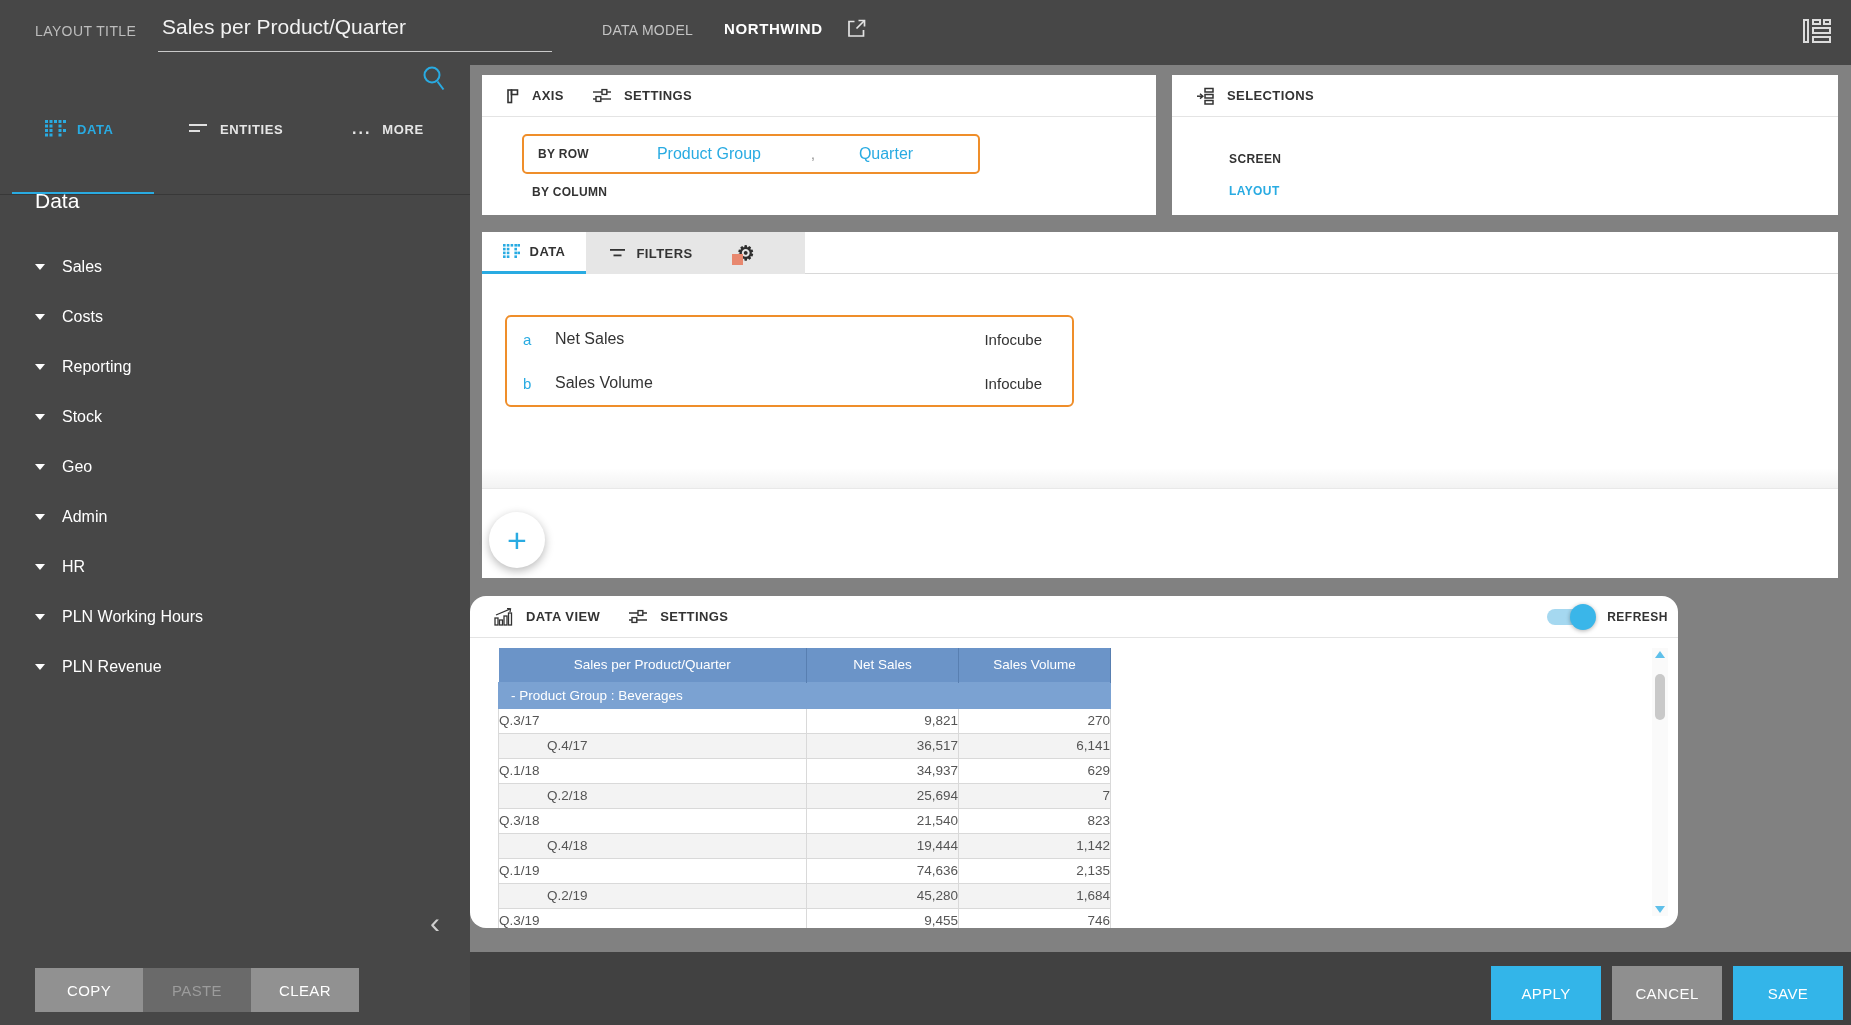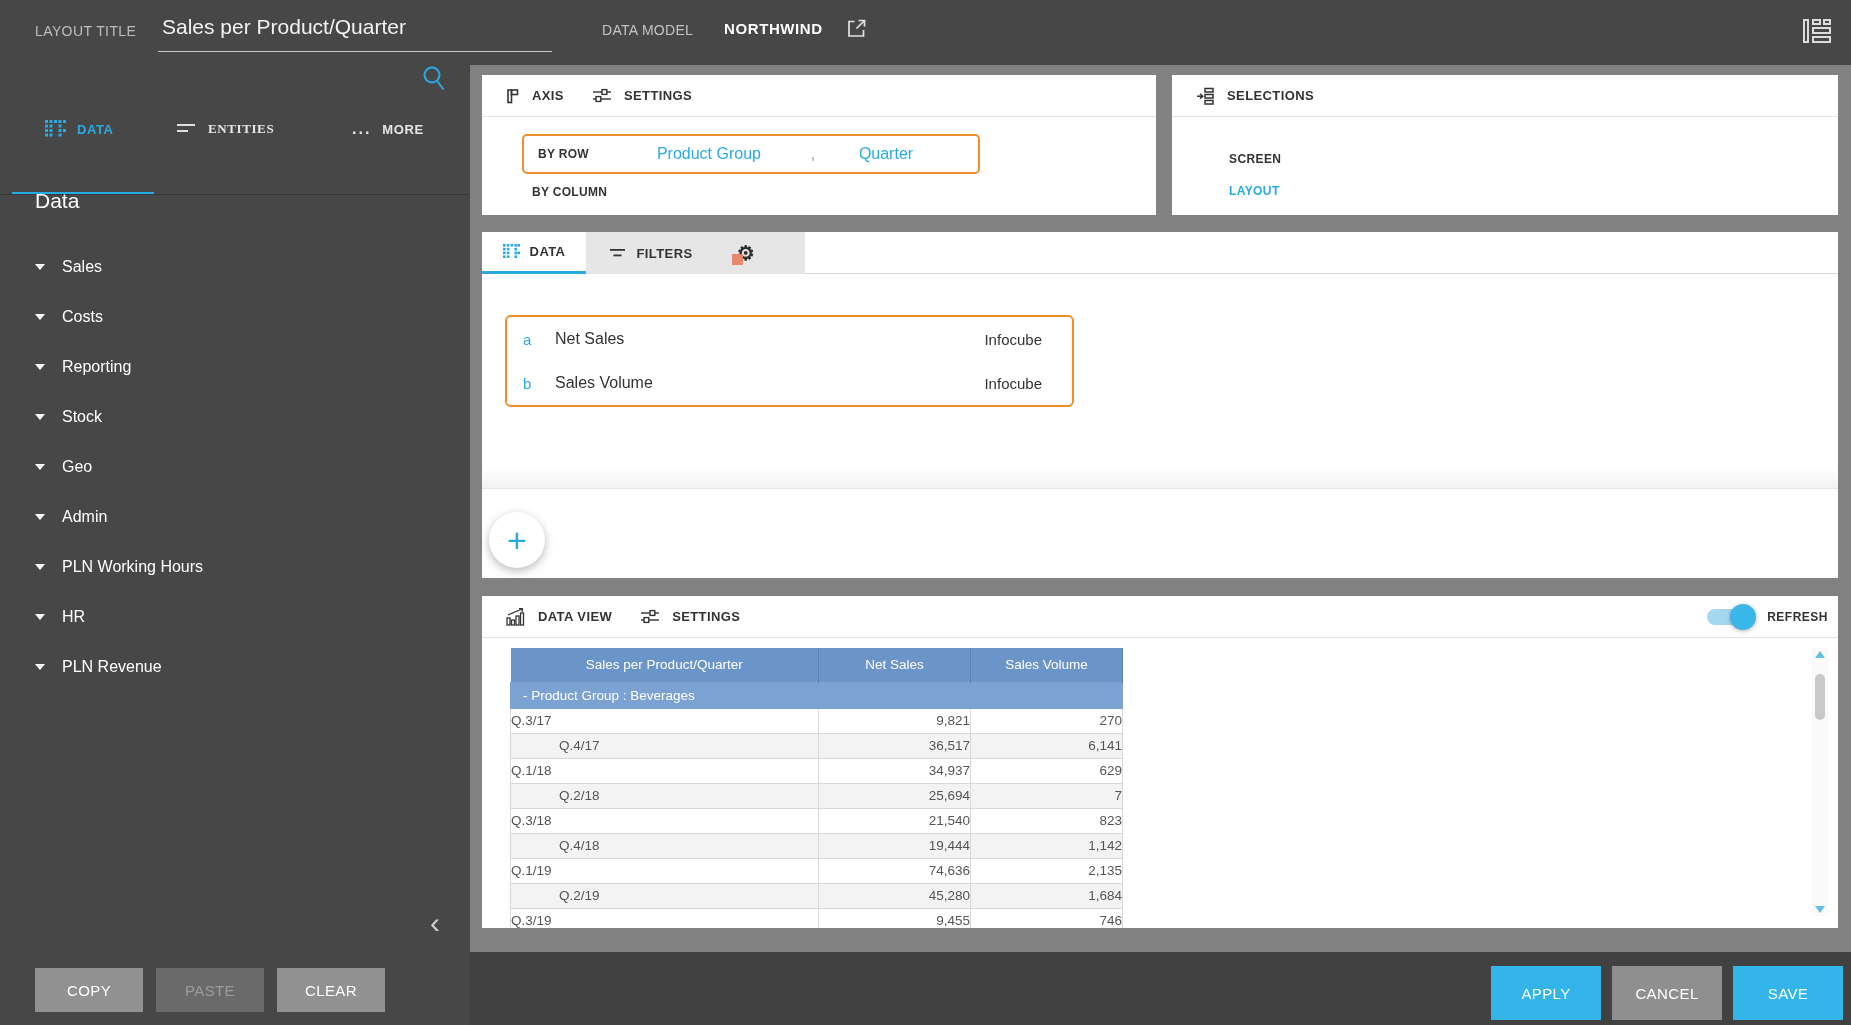--- a/index.html
+++ b/index.html
@@ -21,30 +21,30 @@
   .ext-icon { position:absolute; left:845px; top:17px; }
   .layout-grid-icon { position:absolute; right:19px; top:15px; }
 
   
   .sidebar { position:absolute; left:0; top:65px; width:470px; height:960px; background:#474747; }
   .search-icon { position:absolute; left:422px; top:0; cursor:pointer; }
   .side-tabs { position:absolute; left:0; top:40px; width:100%; height:48px; }
   .side-tab { position:absolute; top:0; height:48px; display:flex; align-items:center; gap:11px;
               font-size:13px; font-weight:bold; letter-spacing:.6px; color:#e6e6e6; cursor:pointer; }
   .side-tab.active { color:#29abe2; }
-  .st-data { left:45px; } .st-entities { left:177px;font-family:Liberation Serif, serif; } .st-more { left:352px; }
+  .st-data { left:45px; } .st-entities { left:189px; } .st-more { left:352px; }
   .more-dots { font-size:16px; letter-spacing:2px; color:#e6e6e6; }
   .tabs-line { position:absolute; left:0; top:89px; width:100%; height:1px; background:#383838; }
   .tab-underline { position:absolute; left:12px; top:87px; width:142px; height:3px; background:#29abe2; }
   .side-heading { position:absolute; left:35px; top:124px; font-size:21px; color:#fff; }
   .side-list { position:absolute; left:35px; top:177px; width:330px; }
   .side-item { height:50px; display:flex; align-items:center; gap:17px; color:#fff; font-size:16px; cursor:pointer; }
   .tri { width:0; height:0; border-left:5px solid transparent; border-right:5px solid transparent; border-top:6px solid #fff; }
   .collapse-chevron { position:absolute; left:430px; top:843px; font-size:30px; color:#cfcfcf; line-height:1; cursor:pointer; font-weight:300; }
-  .side-buttons { position:absolute; left:35px; bottom:13px; display:flex; gap:13px; }
+  .side-buttons { position:absolute; left:35px; bottom:13px; display:flex; }
   .side-btn { width:108px; height:44px; background:#919191; color:#fff; border:none; font-size:15px;
               font-family:inherit; letter-spacing:.4px; cursor:pointer; }
   .side-btn.disabled { background:#6a6a6a; color:#9c9c9c; }
 
   
   .main { position:absolute; left:470px; top:65px; width:1381px; height:960px; background:#474747; }
   .panel-frame { position:absolute; left:0; top:0; width:1381px; height:887px; background:#818181; }
   .panel { position:absolute; background:#fff; }
   .panel-header { height:42px; display:flex; align-items:center; padding-left:24px; gap:0;
                   border-bottom:1px solid #e4e4e4; position:relative; }
@@ -85,21 +85,21 @@
   .measure-source { margin-left:auto; margin-right:30px; font-size:15px; color:#333; }
   .foot-divider { position:absolute; left:0; top:256px; width:100%; height:1px; background:#e8e8e8; }
   .foot-shadow { position:absolute; left:0; top:236px; width:100%; height:20px;
                  background:linear-gradient(to bottom, rgba(0,0,0,0) 0%, rgba(0,0,0,0.05) 100%); }
   .add-button { position:absolute; left:7px; top:280px; width:56px; height:56px; border-radius:50%;
                 background:#fff; border:none; box-shadow:0 3px 10px rgba(0,0,0,.28);
                 color:#29abe2; font-size:34px; font-weight:300; line-height:52px; text-align:center; cursor:pointer;
                 font-family:inherit; }
 
   
-  .dv-panel { left:12px; top:531px; width:1356px; height:332px; overflow:hidden; }
+  .dv-panel { left:0; top:531px; width:1208px; height:332px; overflow:hidden;border-radius:16px; }
   .refresh-wrap { position:absolute; right:10px; top:0; height:42px; display:flex; align-items:center; gap:14px; }
   .toggle { position:relative; width:46px; height:16px; background:#a5d8f0; border-radius:8px; cursor:pointer; }
   .toggle-knob { position:absolute; right:-3px; top:-5px; width:26px; height:26px; border-radius:50%;
                  background:#3ab6e9; box-shadow:0 1px 4px rgba(0,0,0,.3); }
   .refresh-label { font-size:12px; font-weight:bold; color:#333; letter-spacing:.5px; }
   .dv-table { position:absolute; left:28px; top:52px; border-collapse:collapse; table-layout:fixed; width:612px; }
   .dv-table th { background:#6b94c8; color:#fff; font-size:13.5px; font-weight:normal; height:34px;
                  border-right:1px solid #587fb1; text-align:center; }
   .dv-table th:last-child { border-right:1px solid #587fb1; }
   .dv-table td { font-size:13.5px; color:#555; height:25px; border:1px solid #d9d9d9; padding:0; }
@@ -222,25 +222,25 @@
         <div class="side-item">
           <span class="tri"></span>
           <span>Geo</span>
         </div>
         <div class="side-item">
           <span class="tri"></span>
           <span>Admin</span>
         </div>
         <div class="side-item">
           <span class="tri"></span>
+          <span>HR</span>
+        </div>
+        <div class="side-item">
+          <span class="tri"></span>
           <span>PLN Working Hours</span>
-        </div>
-        <div class="side-item">
-          <span class="tri"></span>
-          <span>HR</span>
         </div>
         <div class="side-item">
           <span class="tri"></span>
           <span>PLN Revenue</span>
         </div>
       </div>
 
     <span class="collapse-chevron">‹</span>
     <div class="side-buttons">
         <button class="side-btn">COPY</button>

